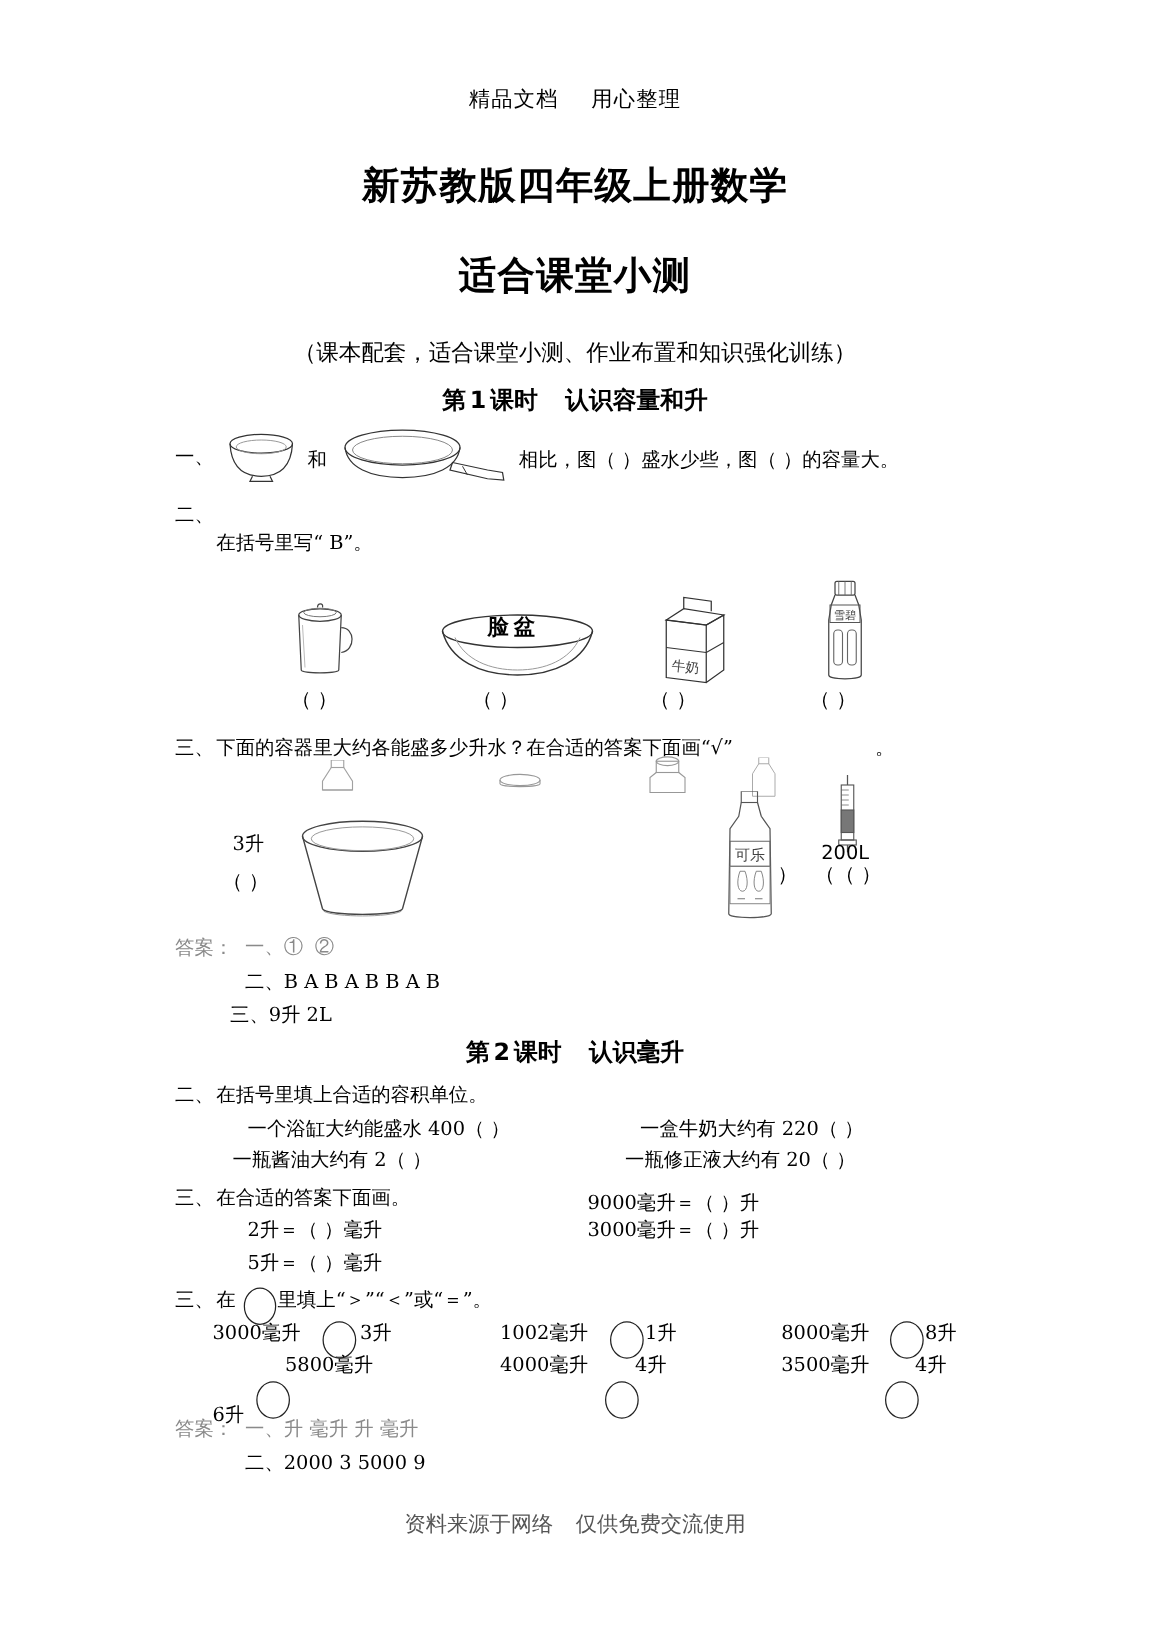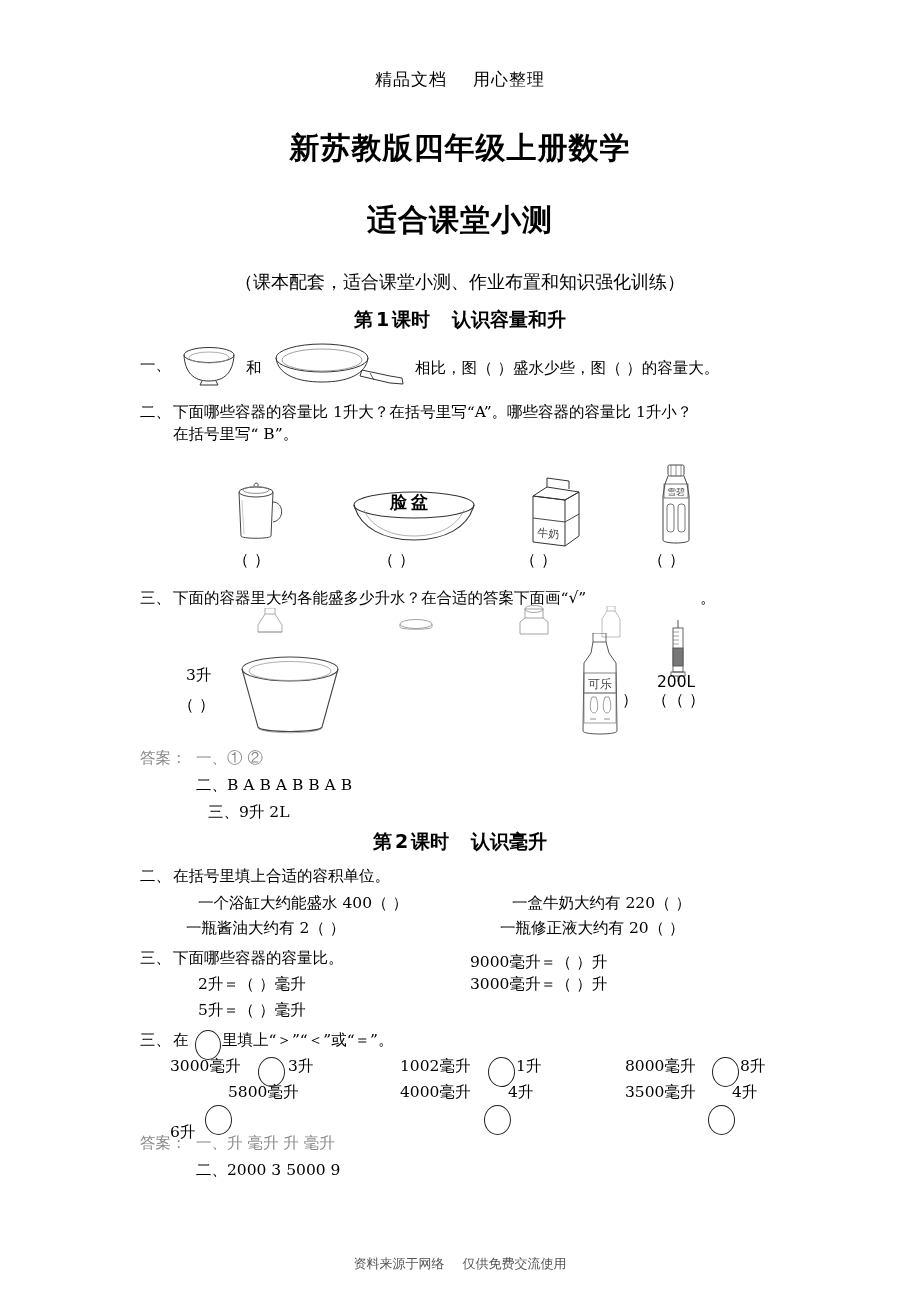--- a/index.html
+++ b/index.html
@@ -92,23 +92,22 @@
     border: 1.6px solid #222;
     border-radius: 50%;
   }
 
   .footer {
     position: absolute;
     top: 1208px;
     left: 0;
     width: 920px;
     text-align: center;
-    font-size: 13px;
+    font-size: 17px;
     color: #555;
-    margin-top: 47px;
   }
   .footer .gap { display:inline-block; width: 18px; }
 
   .fade { color: #8a8a8a; }
 </style>
 </head>
 <body>
 
 <div class="page">
 
@@ -143,21 +142,20 @@
       <ellipse cx="52" cy="18" rx="40" ry="11" fill="none" stroke="#888" stroke-width="0.8"></ellipse>
       <path d="M6 16 C 8 32, 26 40, 52 40 C 78 40, 96 32, 98 16" fill="none" stroke="#333" stroke-width="1"></path>
       <path d="M92 28 L120 34 L132 36 L133 42 L120 41 L90 34 Z" fill="none" stroke="#333" stroke-width="1"></path>
       <line x1="100" y1="31" x2="104" y2="38" stroke="#333" stroke-width="0.8"></line>
     </svg>
   </div>
 
   <div class="q" style="top:358px; left:415px;">相比，图（      ）盛水少些，图（        ）的容量大。</div>
 
   <div class="q" style="top:402px; left:140px;">二、</div>
-  <div class="q" style="top:402px; left:173px;">下面哪些容器的容量比   1升大？在括号里写“A”。哪些容器的容量比  1升小？</div>
   <div class="q" style="top:424px; left:173px;">在括号里写“ B”。</div>
 
   <div class="art" style="top:478px; left:232px;">
     <svg width="58" height="66" viewBox="0 0 58 66">
       <ellipse cx="24" cy="14" rx="17" ry="5" fill="none" stroke="#444" stroke-width="1"></ellipse>
       <path d="M7 14 L9 58 C9 61, 39 61, 39 58 L41 14" fill="none" stroke="#444" stroke-width="1"></path>
       <path d="M41 24 C 52 24, 53 42, 41 44" fill="none" stroke="#444" stroke-width="1"></path>
       <ellipse cx="24" cy="12" rx="13" ry="3.4" fill="none" stroke="#777" stroke-width="0.8"></ellipse>
       <path d="M22 8 C22 4, 27 4, 26 8" fill="none" stroke="#444" stroke-width="1"></path>
       <line x1="10" y1="22" x2="12" y2="56" stroke="#bbb" stroke-width="0.8"></line>
@@ -272,38 +270,38 @@
       <line x1="8" y1="20" x2="14" y2="20" stroke="#666" stroke-width="0.6"></line>
       <line x1="8" y1="24" x2="14" y2="24" stroke="#666" stroke-width="0.6"></line>
       <rect x="6" y="52" width="14" height="4" fill="none" stroke="#555" stroke-width="0.9"></rect>
       <line x1="13" y1="56" x2="13" y2="62" stroke="#555" stroke-width="1"></line>
     </svg>
   </div>
   <div class="q sans" style="top:672px; left:657px;">200L</div>
   <div class="paren" style="top:690px; left:652px;">（（       ）</div>
 
   <div class="q fade" style="top:748px; left:140px;">答案：</div>
-  <div class="q fade" style="top:748px; left:196px;">一、①      ②</div>
+  <div class="q fade" style="top:748px; left:196px;font-family:Liberation Mono, monospace;">一、①      ②</div>
   <div class="q" style="top:775px; left:196px;">二、B  A  B  A  B  B  A  B</div>
-  <div class="q" style="top:802px; left:208px;">三、9升    2L</div>
+  <div class="q" style="top:802px; left:184px;">三、9升    2L</div>
 
   <div class="lesson-title lesson2-title">
     <span>第</span><span class="num">2</span><span>课时</span><span class="sp"></span><span>认识毫升</span>
   </div>
 
   <div class="q" style="top:866px; left:140px;">二、</div>
   <div class="q" style="top:866px; left:173px;">在括号里填上合适的容积单位。</div>
 
   <div class="q" style="top:893px; left:198px;">一个浴缸大约能盛水   400（             ）</div>
   <div class="q" style="top:893px; left:512px;">一盒牛奶大约有   220（            ）</div>
   <div class="q" style="top:918px; left:186px;text-align:center;">一瓶酱油大约有  2（            ）</div>
   <div class="q" style="top:918px; left:500px;">一瓶修正液大约有   20（             ）</div>
 
   <div class="q" style="top:948px; left:140px;">三、</div>
-  <div class="q" style="top:948px; left:173px;">下面哪些容器的容量比。</div>
+  <div class="q" style="top:948px; left:173px;">在合适的答案下面画。</div>
 
   <div class="q" style="top:974px; left:198px;">2升＝（          ）毫升</div>
   <div class="q" style="top:974px; left:470px;">3000毫升＝（         ）升</div>
   <div class="q" style="top:1000px; left:198px;">5升＝（          ）毫升</div>
   <div class="q" style="top:952px; left:470px;">9000毫升＝（         ）升</div>
 
   <div class="q" style="top:1030px; left:140px;">三、</div>
   <div class="q" style="top:1030px; left:173px;">在</div>
   <div class="circle" style="top:1030px; left:195px; width:24px; height:28px;"></div>
   <div class="q" style="top:1030px; left:222px;">里填上“＞”“＜”或“＝”。</div>

